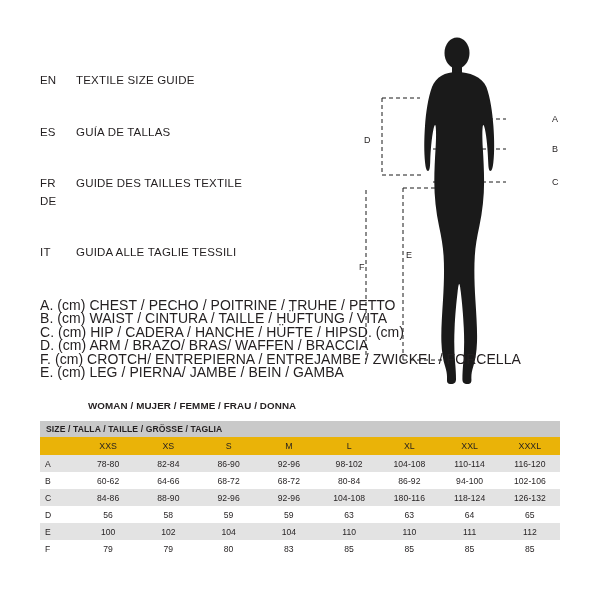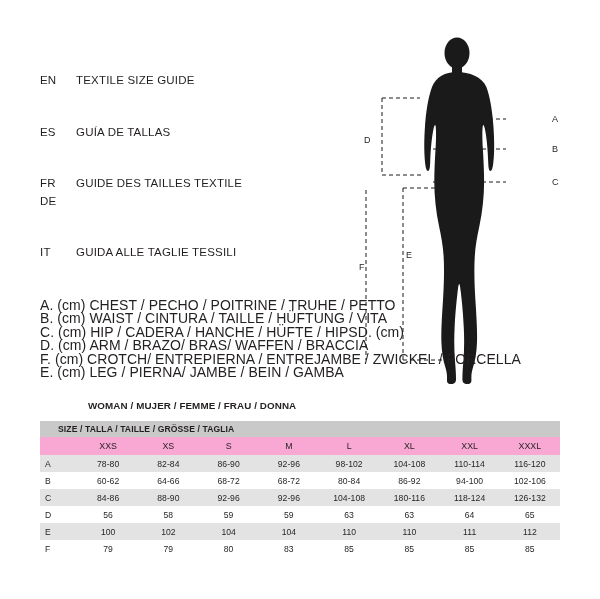--- a/index.html
+++ b/index.html
@@ -101,27 +101,27 @@
     padding: 0;
     height: 17px;
     vertical-align: middle;
     color: #231f20;
     letter-spacing: 0.05px;
   }
   tr.head-sizes td {
     background: #c9c9c9;
     font-weight: 700;
     text-align: left;
-    padding-left: 18px;
+    padding-left: 6px;
     height: 16px;
     font-size: 8.6px;
     letter-spacing: 0.1px;
   }
   tr.head-cols td {
-    background: #f9a8d4;
+    background: #eab308;
     height: 18px;
     font-size: 8.8px;
   }
   tr.row-band td {
     background: #e3e3e3;
   }
   tr.row-plain td {
     background: #ffffff;
   }
   td.rowlabel {

